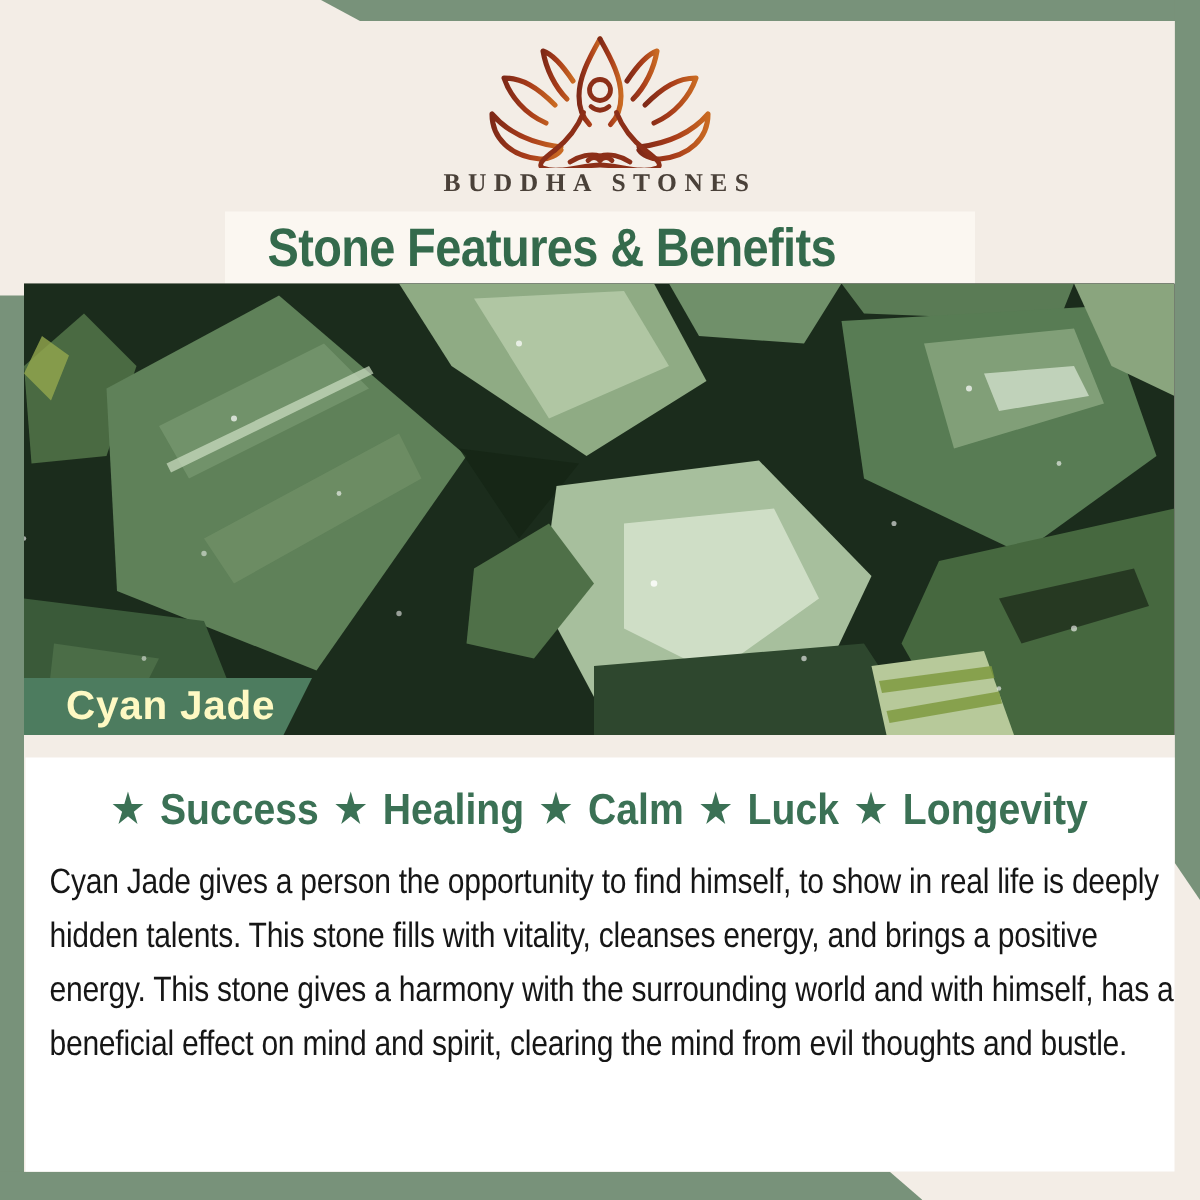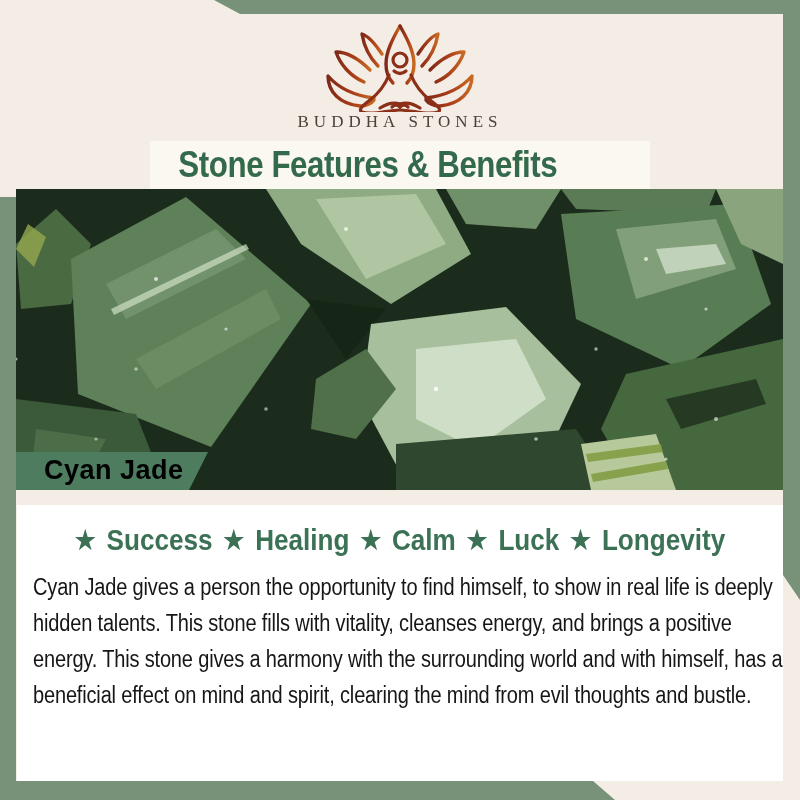--- a/index.html
+++ b/index.html
@@ -12,35 +12,35 @@
     clip-path:polygon(0 0,586px 0,586px 14px,26px 14px);}
   .frame-right{right:0;top:0;width:17px;height:600px;
     clip-path:polygon(0 0,17px 0,17px 600px,0 575px);}
   .frame-left{left:0;top:197px;width:16px;height:603px;}
   .frame-bottom{left:0;top:781px;width:615px;height:19px;
     clip-path:polygon(0 0,593px 0,615px 19px,0 19px);}
 
   
   .logo{position:absolute;left:322px;top:20px;width:156px;height:92px;}
   .brand{position:absolute;left:0;top:112px;width:800px;text-align:center;
-    font-family:"Liberation Serif",serif;font-weight:400;font-size:17px;
+    font-family:"Liberation Serif",serif;font-weight:700;font-size:17px;
     letter-spacing:5px;color:#4a4139;}
 
   
   .title-panel{position:absolute;left:150px;top:141px;width:500px;height:48px;
     background:#fbf7f1;display:flex;align-items:center;}
   .title{font-weight:700;font-size:36px;color:#346a4c;transform:scaleX(.87);
     white-space:nowrap;letter-spacing:-0.5px;}
 
   
   .photo{position:absolute;left:16px;top:189px;width:767px;height:301px;overflow:hidden;background:#1b2c1c;}
   .photo svg{display:block;}
   .stone-label{position:absolute;left:0;bottom:0;width:192px;height:38px;background:#4d7c5f;
     clip-path:polygon(0 0,192px 0,173px 38px,0 38px);
-    color:#000000;font-weight:700;font-size:27px;line-height:37px;padding-left:28px;
+    color:#fef9c3;font-weight:700;font-size:27px;line-height:37px;padding-left:28px;
     box-sizing:border-box;letter-spacing:.5px;}
 
   
   .text-panel{position:absolute;left:17px;top:505px;width:766px;height:276px;background:#ffffff;}
   .benefits{margin-top:19px;display:flex;justify-content:center;align-items:baseline;
     gap:12px;color:#3b7155;font-weight:700;font-size:29px;transform:scaleX(.9);white-space:nowrap;}
   .benefits .star{font-size:26px;position:relative;top:-1px;}
   .description{margin:12px 0 0 16px;width:880px;transform:scaleX(.852);transform-origin:left top;
     font-size:23.5px;line-height:36px;color:#161616;letter-spacing:-0.2px;font-weight:500;}
 </style>

